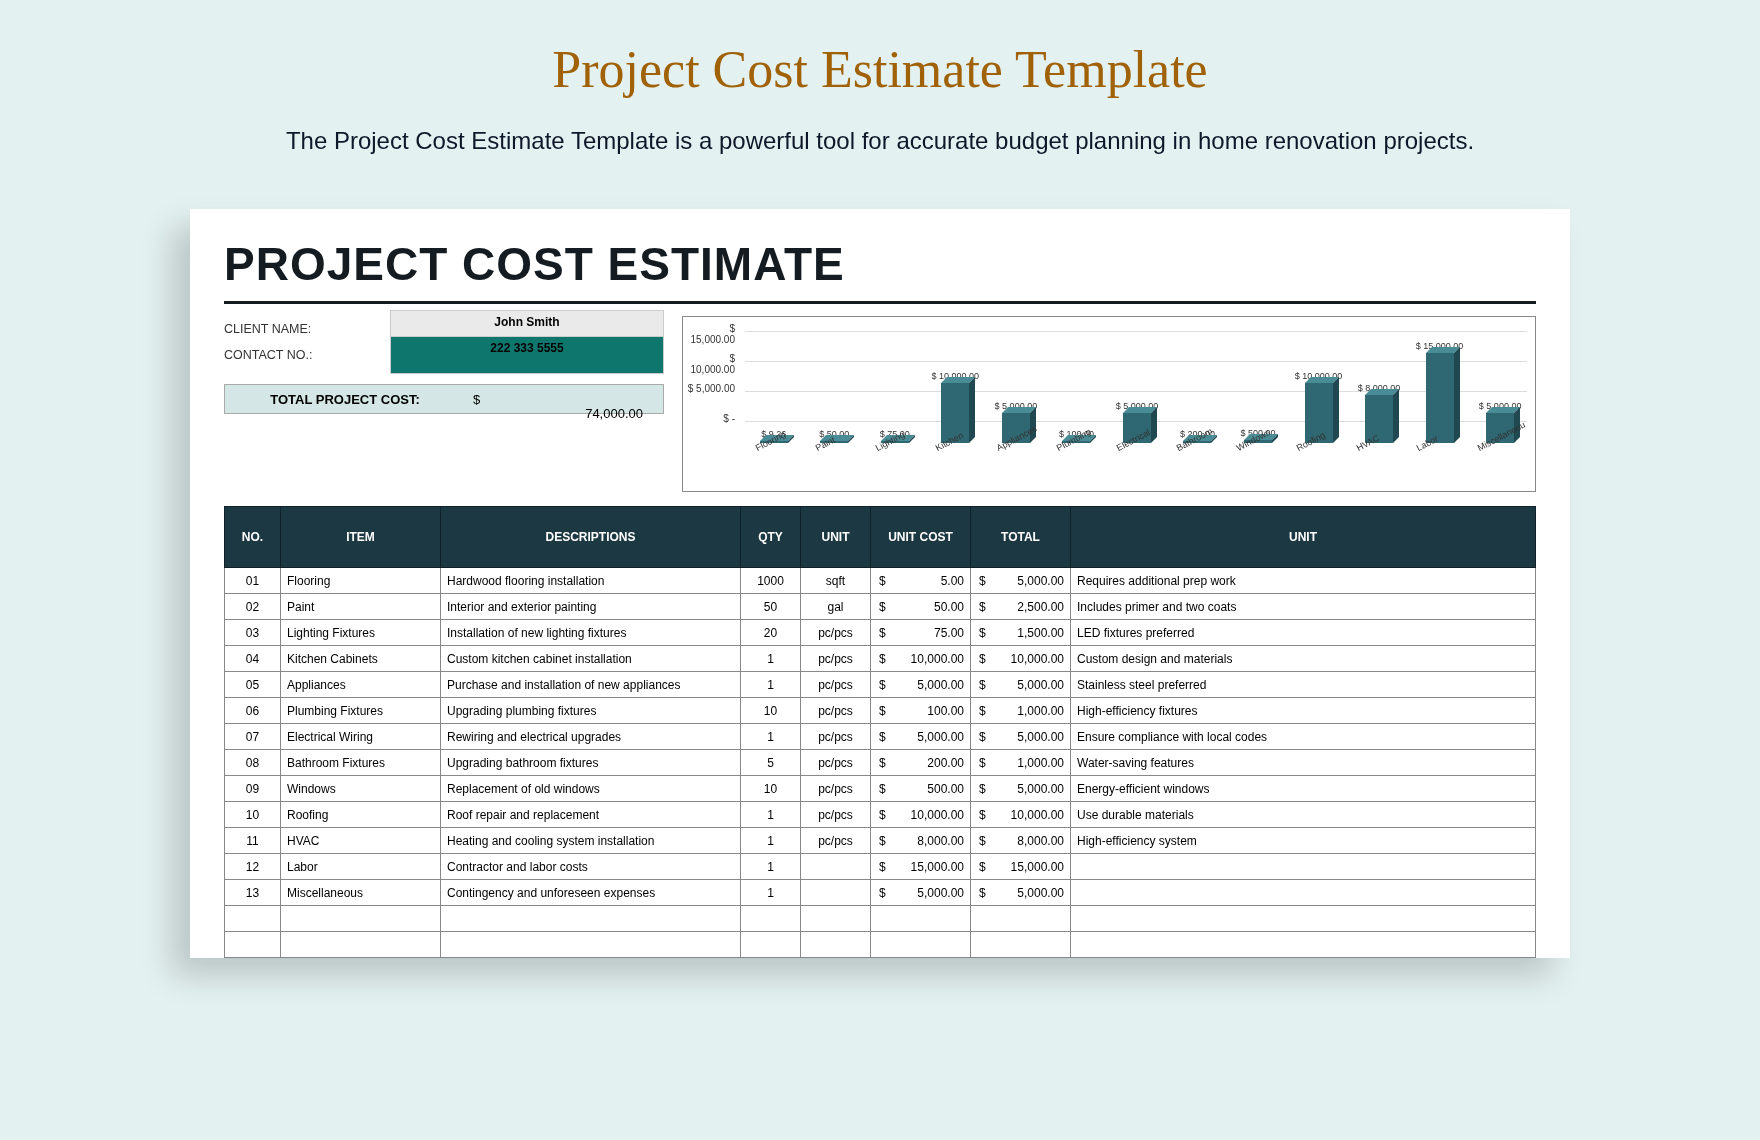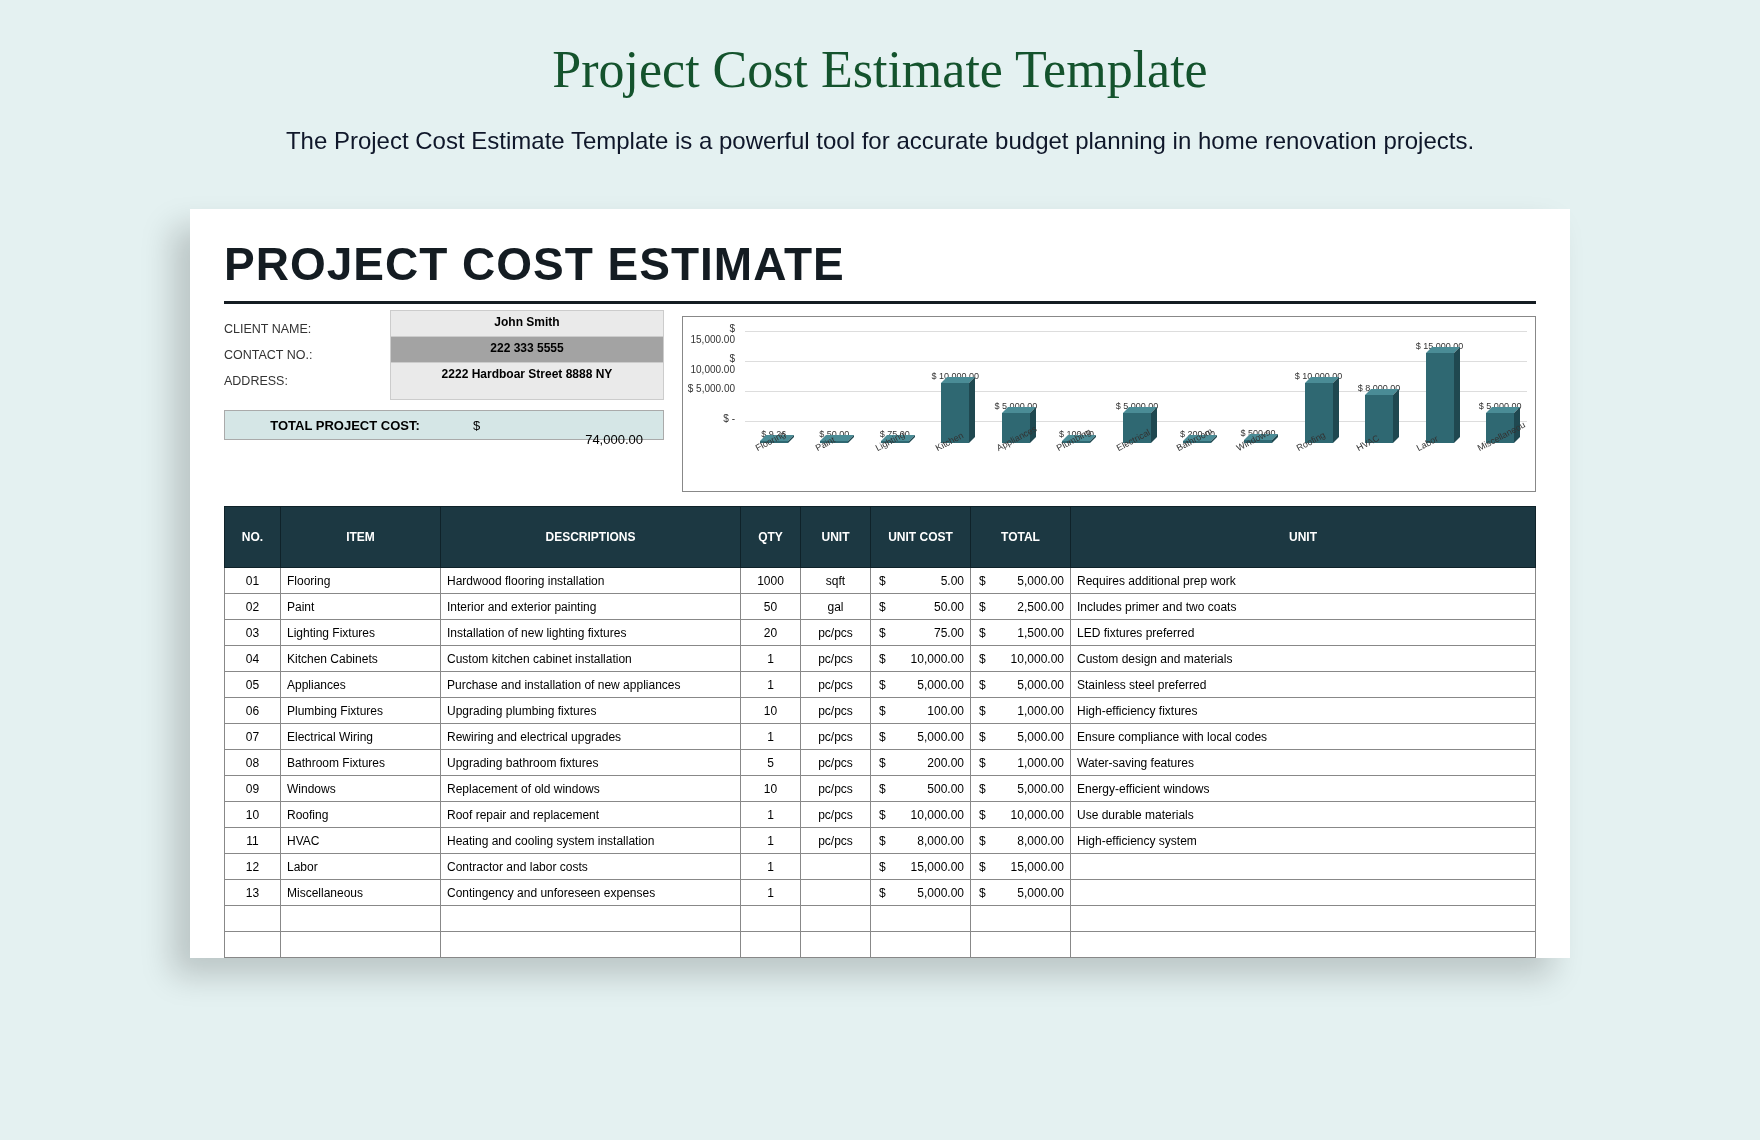--- a/index.html
+++ b/index.html
@@ -7,21 +7,21 @@
     background: #e4f1f1;
     font-family: Arial, Helvetica, sans-serif;
     width: 1760px;
     height: 1140px;
     overflow: hidden;
     padding-top: 40px;
   }
   .page-title {
     font-family: Georgia, 'Times New Roman', serif;
     font-size: 52px;
-    color: #14532d;
+    color: #a16207;
     text-align: center;
     font-weight: 400;
     margin-bottom: 24px;
   }
   .page-subtitle {
     font-size: 24px;
     color: #0f172a;
     text-align: center;
     max-width: 1320px;
     margin: 12px auto 50px;
@@ -44,21 +44,21 @@
   }
   .header-row { display: flex; gap: 18px; margin-top: 12px; }
   .client-block { flex: 0 0 440px; }
   .client-line { display: flex; align-items: center; height: 26px; font-size: 12.5px; }
   .client-label { width: 130px; color: #333; }
   .client-value {
     flex: 1; text-align: center; font-weight: 600;
     background: #eaeaea; height: 38px; line-height: 22px;
     border: 1px solid #ccc; font-size: 12px; margin-left: 36px;
   }
-  .client-line.alt .client-value { background: #a3a3a3; }
+  .client-line.alt .client-value { background: #0f766e; }
   .total-bar {
     margin-top: 16px; display: flex; background: #d5e6e6;
     border: 1px solid #aaa; height: 30px; font-size: 13px; align-items: center;
   }
   .total-bar .label { flex: 0 0 240px; text-align: center; font-weight: 700; }
   .total-bar .cur { width: 40px; text-align: left; padding-left: 8px; }
   .total-bar .amt { flex: 1; text-align: right; padding-right: 20px; font-weight: 500; margin-top: 28px; }
 
   .chart-box {
     flex: 1; border: 1px solid #888; height: 176px; position: relative;
@@ -106,24 +106,20 @@
 
   <div class="header-row">
     <div class="client-block">
       <div class="client-line">
         <span class="client-label">CLIENT NAME:</span>
         <span class="client-value">John Smith</span>
       </div>
       <div class="client-line alt">
         <span class="client-label">CONTACT NO.:</span>
         <span class="client-value">222 333 5555</span>
-      </div>
-      <div class="client-line">
-        <span class="client-label">ADDRESS:</span>
-        <span class="client-value">2222 Hardboar Street 8888 NY</span>
       </div>
       <div class="total-bar">
         <span class="label">TOTAL PROJECT COST:</span>
         <span class="cur">$</span>
         <span class="amt">74,000.00</span>
       </div>
     </div>
 
     <div class="chart-box">
       <div class="y-ticks" id="yticks">

